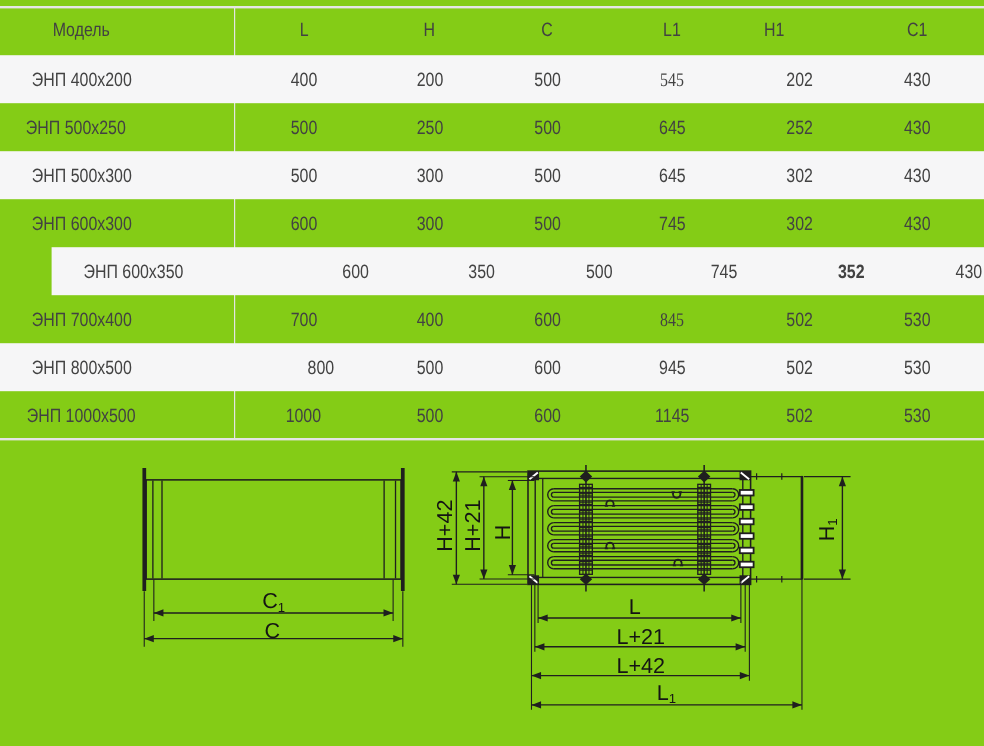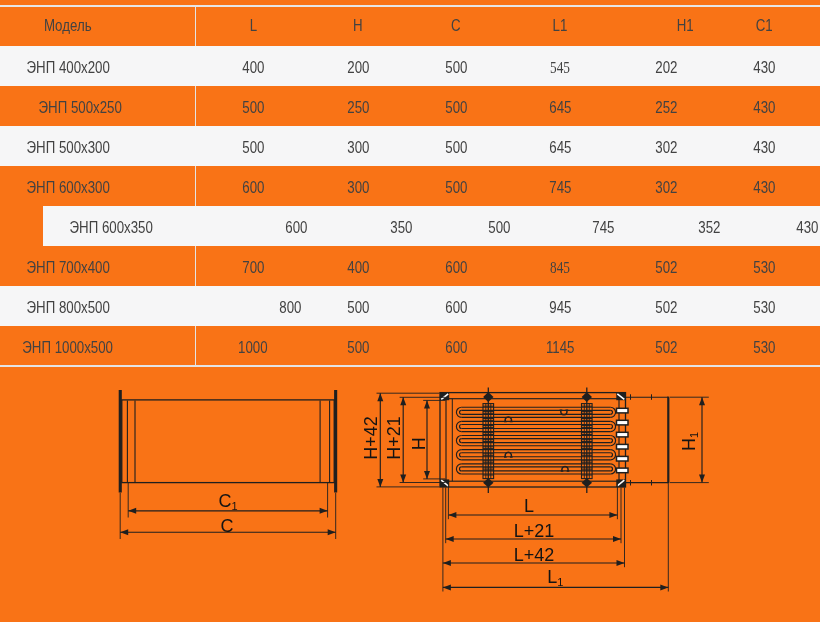--- a/index.html
+++ b/index.html
@@ -1,16 +1,16 @@
 <!DOCTYPE html>
 <html><head>
 <meta charset="utf-8">
 <style>
   html,body{margin:0;padding:0;background:#ffffff;}
-  #page{position:relative;width:820px;height:622px;background:#f97316;overflow:hidden;
+  #page{position:relative;width:820px;height:622px;background:#84cc16;overflow:hidden;
         font-family:"Liberation Sans",sans-serif;}
   .trow{position:absolute;left:0;width:820px;height:40px;}
   .gray{background:#f6f6f7;}
   .cell{position:absolute;top:0;height:100%;display:flex;align-items:center;justify-content:center;
         color:#424242;font-size:16px;white-space:nowrap;}
   .cell span{display:inline-block;transform:scaleX(0.83);transform-origin:center;}
   .trow.data .cell{padding-top:2px;}
 </style>
 </head>
 <body>
@@ -31,21 +31,21 @@
       </div>
     <div class="cell" style="left:303px;width:110px;">
         <span>H</span>
       </div>
     <div class="cell" style="left:401px;width:110px;">
         <span>C</span>
       </div>
     <div class="cell" style="left:505px;width:110px;">
         <span>L1</span>
       </div>
-    <div class="cell" style="left:630px;width:110px;">
+    <div class="cell" style="left:590px;width:110px;">
         <span>H1</span>
       </div>
     <div class="cell" style="left:709px;width:110px;">
         <span>C1</span>
       </div>
   </div>
 
   <div class="trow gray data" style="top:46.4px;">
     <div class="cell" style="left:13px;width:110px;">
         <span>ЭНП 400х200</span>
@@ -64,21 +64,21 @@
       </div>
     <div class="cell" style="left:611px;width:110px;">
         <span>202</span>
       </div>
     <div class="cell" style="left:709px;width:110px;">
         <span>430</span>
       </div>
   </div>
 
   <div class="trow data" style="top:86.3px;">
-    <div class="cell" style="left:25px;width:110px;">
+    <div class="cell" style="left:8px;width:110px;">
         <span>ЭНП 500х250</span>
       </div>
     <div class="cell" style="left:198px;width:110px;">
         <span>500</span>
       </div>
     <div class="cell" style="left:303px;width:110px;">
         <span>250</span>
       </div>
     <div class="cell" style="left:401px;width:110px;">
         <span>500</span>
@@ -151,21 +151,21 @@
       </div>
     <div class="cell" style="left:303px;width:110px;">
         <span>350</span>
       </div>
     <div class="cell" style="left:401px;width:110px;">
         <span>500</span>
       </div>
     <div class="cell" style="left:505px;width:110px;">
         <span>745</span>
       </div>
-    <div class="cell" style="left:611px;width:110px;">
+    <div class="cell" style="left:611px;width:110px;font-weight:bold;">
         <span>352</span>
       </div>
     <div class="cell" style="left:709px;width:110px;">
         <span>430</span>
       </div>
   </div>
 
   <div class="trow data" style="top:245.9px;">
     <div class="cell" style="left:13px;width:110px;">
         <span>ЭНП 700х400</span>
@@ -187,21 +187,21 @@
       </div>
     <div class="cell" style="left:709px;width:110px;">
         <span>530</span>
       </div>
   </div>
 
   <div class="trow gray data" style="top:285.8px;text-decoration:underline;">
     <div class="cell" style="left:13px;width:110px;">
         <span>ЭНП 800х500</span>
       </div>
-    <div class="cell" style="left:194px;width:110px;justify-content:flex-end;">
+    <div class="cell" style="left:212px;width:110px;">
         <span>800</span>
       </div>
     <div class="cell" style="left:303px;width:110px;">
         <span>500</span>
       </div>
     <div class="cell" style="left:401px;width:110px;">
         <span>600</span>
       </div>
     <div class="cell" style="left:505px;width:110px;">
         <span>945</span>

